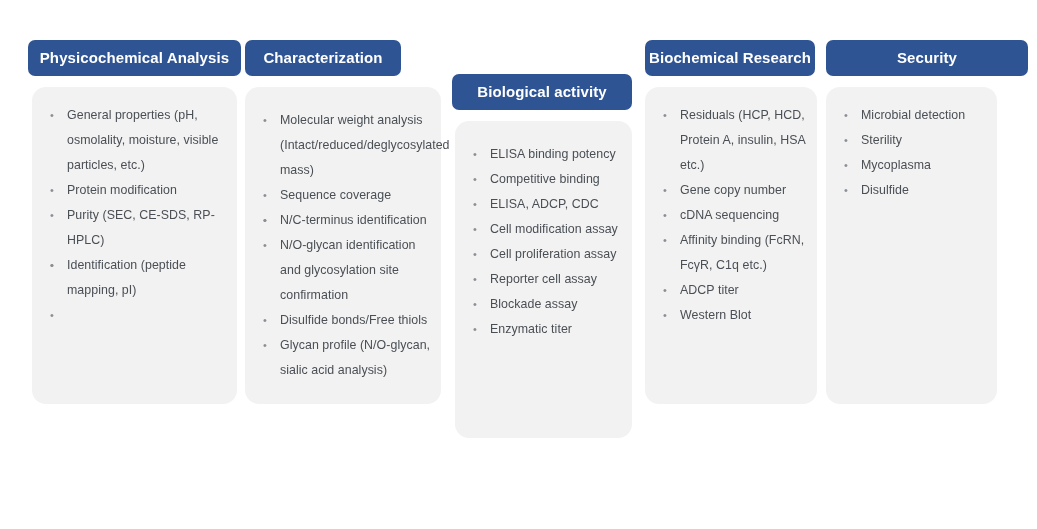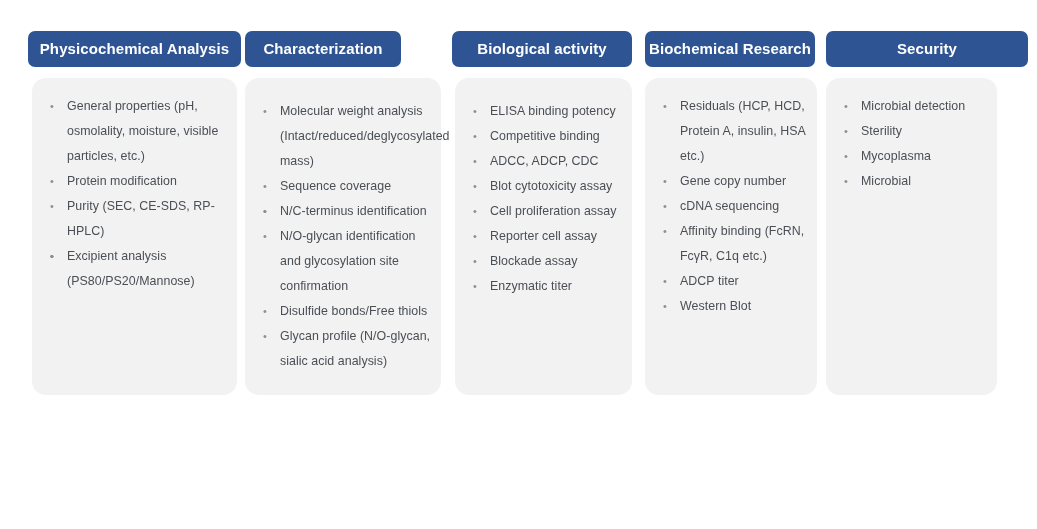--- a/index.html
+++ b/index.html
@@ -13,21 +13,21 @@
     font-family: "Liberation Sans", sans-serif;
     overflow: hidden;
   }
   #board {
     position: relative;
     width: 1037px;
     height: 529px;
   }
   .column {
     position: absolute;
-    top: 31px;
+    top: 40px;
   }
   .col-header {
     height: 36px;
     background: #2E5494;
     border-radius: 7px;
     display: flex;
     align-items: center;
     justify-content: center;
     box-sizing: border-box;
     padding: 0 6px;
@@ -75,21 +75,21 @@
     position: absolute;
     left: 4px;
     top: 0;
     color: #8A8F95;
     font-size: 11px;
     line-height: 25px;
   }
   
   #col-0 { left: 28px;  width: 213px; }
   #col-1 { left: 245px; width: 156px; }
-  #col-2 { left: 452px; width: 180px; }
+  #col-2 { left: 452px; width: 180px; margin-top: 34px; }
   #col-3 { left: 645px; width: 170px; }
   #col-4 { left: 826px; width: 202px; }
 
   #col-0 .col-card { left: 4px; width: 205px; }
   #col-1 .col-card { left: 0px;  width: 196px; }
   #col-2 .col-card { left: 3px;  width: 177px; }
   #col-3 .col-card { left: 0px;  width: 172px; }
   #col-4 .col-card { left: 0px;  width: 171px; }
 </style>
 </head>
@@ -99,22 +99,22 @@
     <div class="column" id="col-0">
       <div class="col-header">
         <span class="col-header-label">Physicochemical Analysis</span>
       </div>
       <div class="col-card">
         <ul class="col-list">
           <li class="list-item"><span class="bullet">•</span><span>General properties (pH, osmolality, moisture, visible particles, etc.)</span></li>
           <li class="list-item"><span class="bullet">•</span><span>Protein modification</span></li>
           <li class="list-item"><span class="bullet">•</span><span>Purity (SEC,  CE-SDS, RP-HPLC)</span></li>
           <li class="list-item"><span class="bullet">•</span></li>
+          <li class="list-item"><span class="bullet">•</span><span>Identification (peptide mapping, pI)</span></li>
           <li class="list-item"><span class="bullet">•</span></li>
-          <li class="list-item"><span class="bullet">•</span><span>Excipient analysis (PS80/PS20/Mannose)</span></li>
         </ul>
       </div>
     </div>
     <div class="column" id="col-1">
       <div class="col-header">
         <span class="col-header-label">Characterization</span>
       </div>
       <div class="col-card">
         <ul class="col-list offset-late">
           <li class="list-item"><span class="bullet">•</span><span>Molecular weight analysis (Intact/reduced/deglycosylated mass)</span></li>
@@ -128,22 +128,22 @@
       </div>
     </div>
     <div class="column" id="col-2">
       <div class="col-header">
         <span class="col-header-label">Biological activity</span>
       </div>
       <div class="col-card">
         <ul class="col-list offset-late">
           <li class="list-item"><span class="bullet">•</span><span>ELISA binding potency</span></li>
           <li class="list-item"><span class="bullet">•</span><span>Competitive binding</span></li>
-          <li class="list-item"><span class="bullet">•</span><span>ADCC, ADCP, CDC</span></li>
-          <li class="list-item"><span class="bullet">•</span><span>Blot cytotoxicity assay</span></li>
+          <li class="list-item"><span class="bullet">•</span><span>ELISA, ADCP, CDC</span></li>
+          <li class="list-item"><span class="bullet">•</span><span>Cell modification assay</span></li>
           <li class="list-item"><span class="bullet">•</span><span>Cell proliferation assay</span></li>
           <li class="list-item"><span class="bullet">•</span><span>Reporter cell assay</span></li>
           <li class="list-item"><span class="bullet">•</span><span>Blockade assay</span></li>
           <li class="list-item"><span class="bullet">•</span><span>Enzymatic titer</span></li>
         </ul>
       </div>
     </div>
     <div class="column" id="col-3">
       <div class="col-header">
         <span class="col-header-label">Biochemical Research</span>
@@ -161,17 +161,17 @@
     </div>
     <div class="column" id="col-4">
       <div class="col-header">
         <span class="col-header-label">Security</span>
       </div>
       <div class="col-card">
         <ul class="col-list">
           <li class="list-item"><span class="bullet">•</span><span>Microbial detection</span></li>
           <li class="list-item"><span class="bullet">•</span><span>Sterility</span></li>
           <li class="list-item"><span class="bullet">•</span><span>Mycoplasma</span></li>
-          <li class="list-item"><span class="bullet">•</span><span>Microbial</span></li>
+          <li class="list-item"><span class="bullet">•</span><span>Disulfide</span></li>
         </ul>
       </div>
     </div>
   </div>
 
 </body></html>

